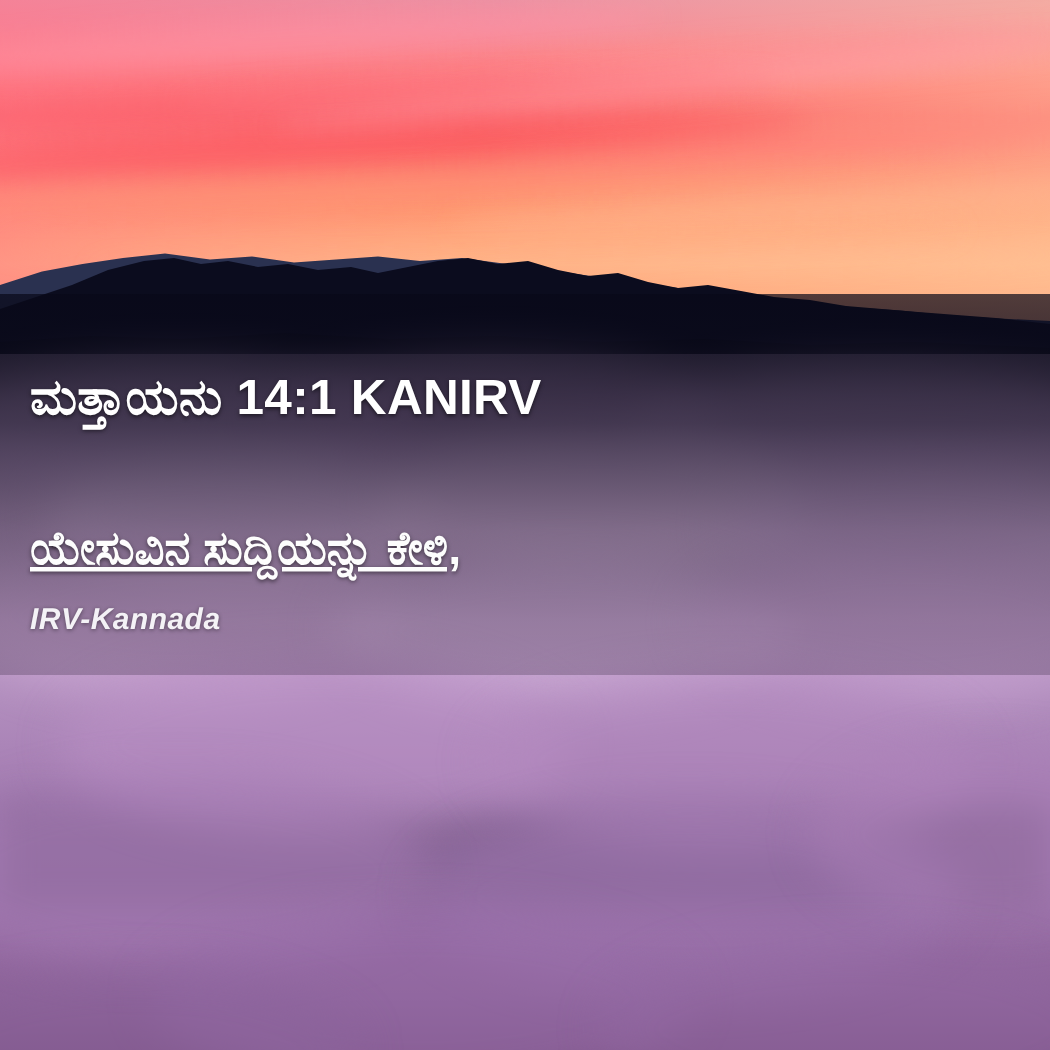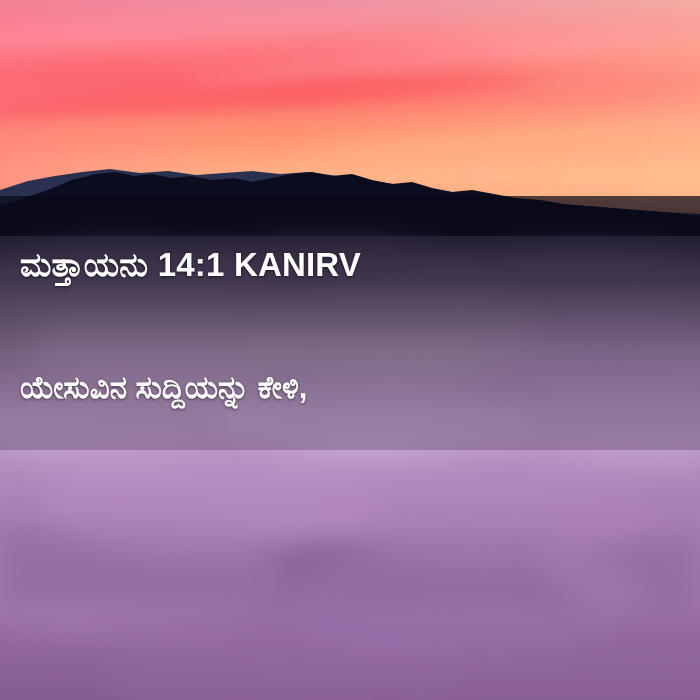--- a/index.html
+++ b/index.html
@@ -164,21 +164,21 @@
   .verse-line {
     position: absolute;
     left: 20px;
     font-size: 31px;
     font-weight: 600;
     color: #fdfdfd;
     white-space: nowrap;
     text-shadow: 0 1px 3px rgba(0,0,0,0.50);
   }
   .vl1 { top: 305px; }
-  .vl2 { top: 370px; }
+  .vl2 { top: 348px; text-decoration: underline; }
   .attribution {
     position: absolute;
     left: 20px;
     top: 402px;
     font-size: 20px;
     font-weight: 700;
     font-style: italic;
     color: #f4f2f6;
     letter-spacing: 0.3px;
     white-space: nowrap;
@@ -236,15 +236,16 @@
     <div class="puff p15"></div>
     <div class="puff p16"></div>
     <div class="puff p17"></div>
   </div>
 
   <div class="overlay-band"></div>
 
   <div class="text-layer">
     <div class="verse-ref">ಮತ್ತಾಯನು 14:1 KANIRV</div>
     <div class="verse-line vl2">ಯೇಸುವಿನ ಸುದ್ದಿಯನ್ನು ಕೇಳಿ,</div>
+    <div class="attribution">IRV-Kannada</div>
   </div>
 
 </div>
 
 </body></html>

